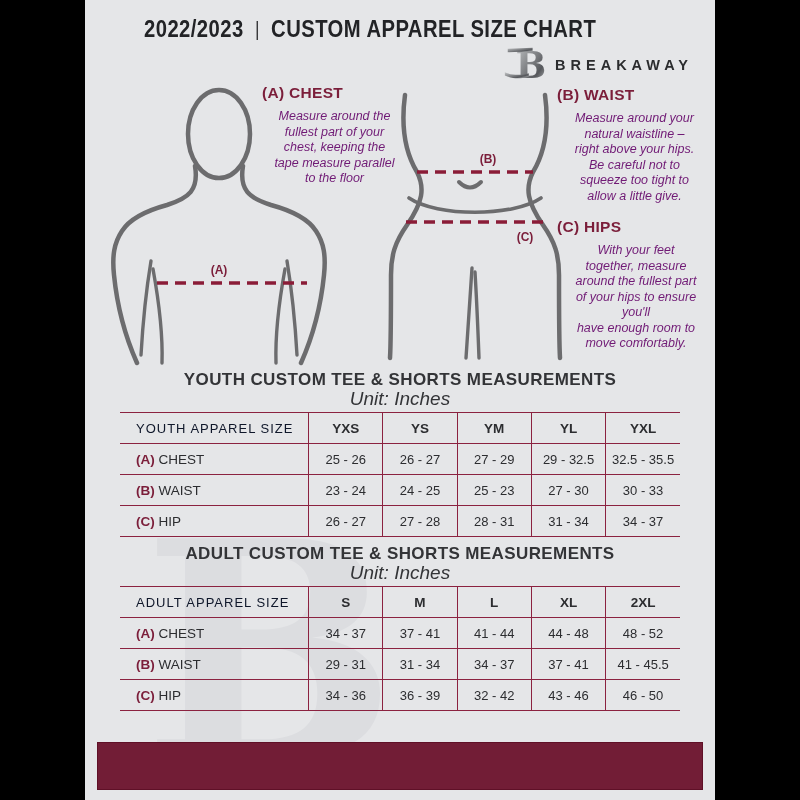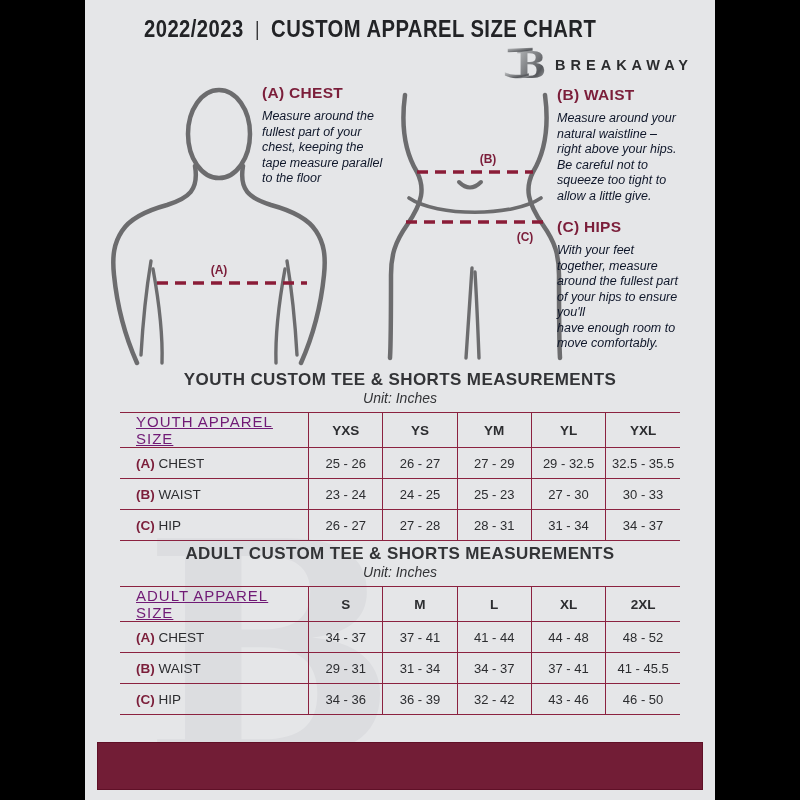--- a/index.html
+++ b/index.html
@@ -11,40 +11,40 @@
   .header{position:absolute;left:24px;right:22px;top:16px;height:50px;display:flex;align-items:center;z-index:3;flex-direction:column;}
   .title-group{display:flex;align-items:center;gap:11px;transform:scaleX(.88);transform-origin:left center;}
   .title-part{font-weight:bold;font-size:23px;color:#222326;letter-spacing:.5px;white-space:nowrap;}
   .title-sep{font-weight:normal;font-size:20px;color:#3a3a3c;padding:0 2px;}
   .brand-group{margin-left:auto;display:flex;align-items:center;gap:8px;}
   .brand-text{font-weight:bold;font-size:14.5px;letter-spacing:5px;color:#2b2c2e;}
 
   
   .guide{position:absolute;z-index:2;}
   .guide h3{margin:0 0 7px 0;font-size:15.5px;font-weight:bold;color:#7b1e3a;letter-spacing:.3px;}
-  .guide p{margin:0;font-size:12.5px;font-style:italic;color:#0f172a;line-height:1.24;white-space:pre-line;}
+  .guide p{margin:0;font-size:12.5px;font-style:italic;color:#701a75;line-height:1.24;white-space:pre-line;text-align:center;}
   .guide-a{left:177px;top:84px;width:145px;}
   .guide-b{left:472px;top:86px;width:155px;}
   .guide-c{left:472px;top:218px;width:158px;}
 
   
   .diagram{position:absolute;left:0;top:70px;width:630px;height:300px;z-index:1;}
 
   
   .table-section{position:absolute;left:35px;width:560px;z-index:2;}
   .youth-section{top:371px;}
   .adult-section{top:545px;}
   .table-title{text-align:center;font-size:17px;font-weight:bold;color:#333437;letter-spacing:.4px;line-height:18px;}
-  .table-unit{text-align:center;font-size:14px;font-style:italic;color:#333437;line-height:19px;}
+  .table-unit{text-align:center;font-size:19px;font-style:italic;color:#333437;line-height:19px;}
   table.size-table{width:100%;border-collapse:collapse;table-layout:fixed;margin-top:4px;}
   .size-table th,.size-table td{height:30px;border-top:1.5px solid #8b2240;border-bottom:1.5px solid #8b2240;
     text-align:center;vertical-align:middle;padding:0;}
   .size-table th:not(:first-child),.size-table td:not(:first-child){border-left:1.5px solid #8b2240;}
   .size-table th:first-child,.size-table td:first-child{width:172px;text-align:left;padding-left:16px;}
-  .size-table th:first-child{font-weight:normal;font-size:15px;letter-spacing:1px;color:#701a75;text-decoration:underline;}
+  .size-table th:first-child{font-weight:normal;font-size:13px;letter-spacing:1px;color:#0f172a;}
   .size-table th.size-col{font-weight:bold;font-size:13.5px;color:#2c2d30;}
   .size-table td.label-col{font-size:13.5px;color:#2c2d30;}
   .size-table td.val{font-size:13px;color:#2c2d30;}
   .marker{color:#7b1e3a;font-weight:bold;}
 
   
   .watermark{position:absolute;left:58px;top:532px;z-index:0;font-family:"DejaVu Serif",serif;
     font-weight:bold;font-size:300px;line-height:.8;color:#dcddE0;user-select:none;}
   .footer-bar{position:absolute;left:12px;top:742px;width:606px;height:48px;background:#721d36;z-index:2;
     border:1px solid #5f1027;box-sizing:border-box;}

